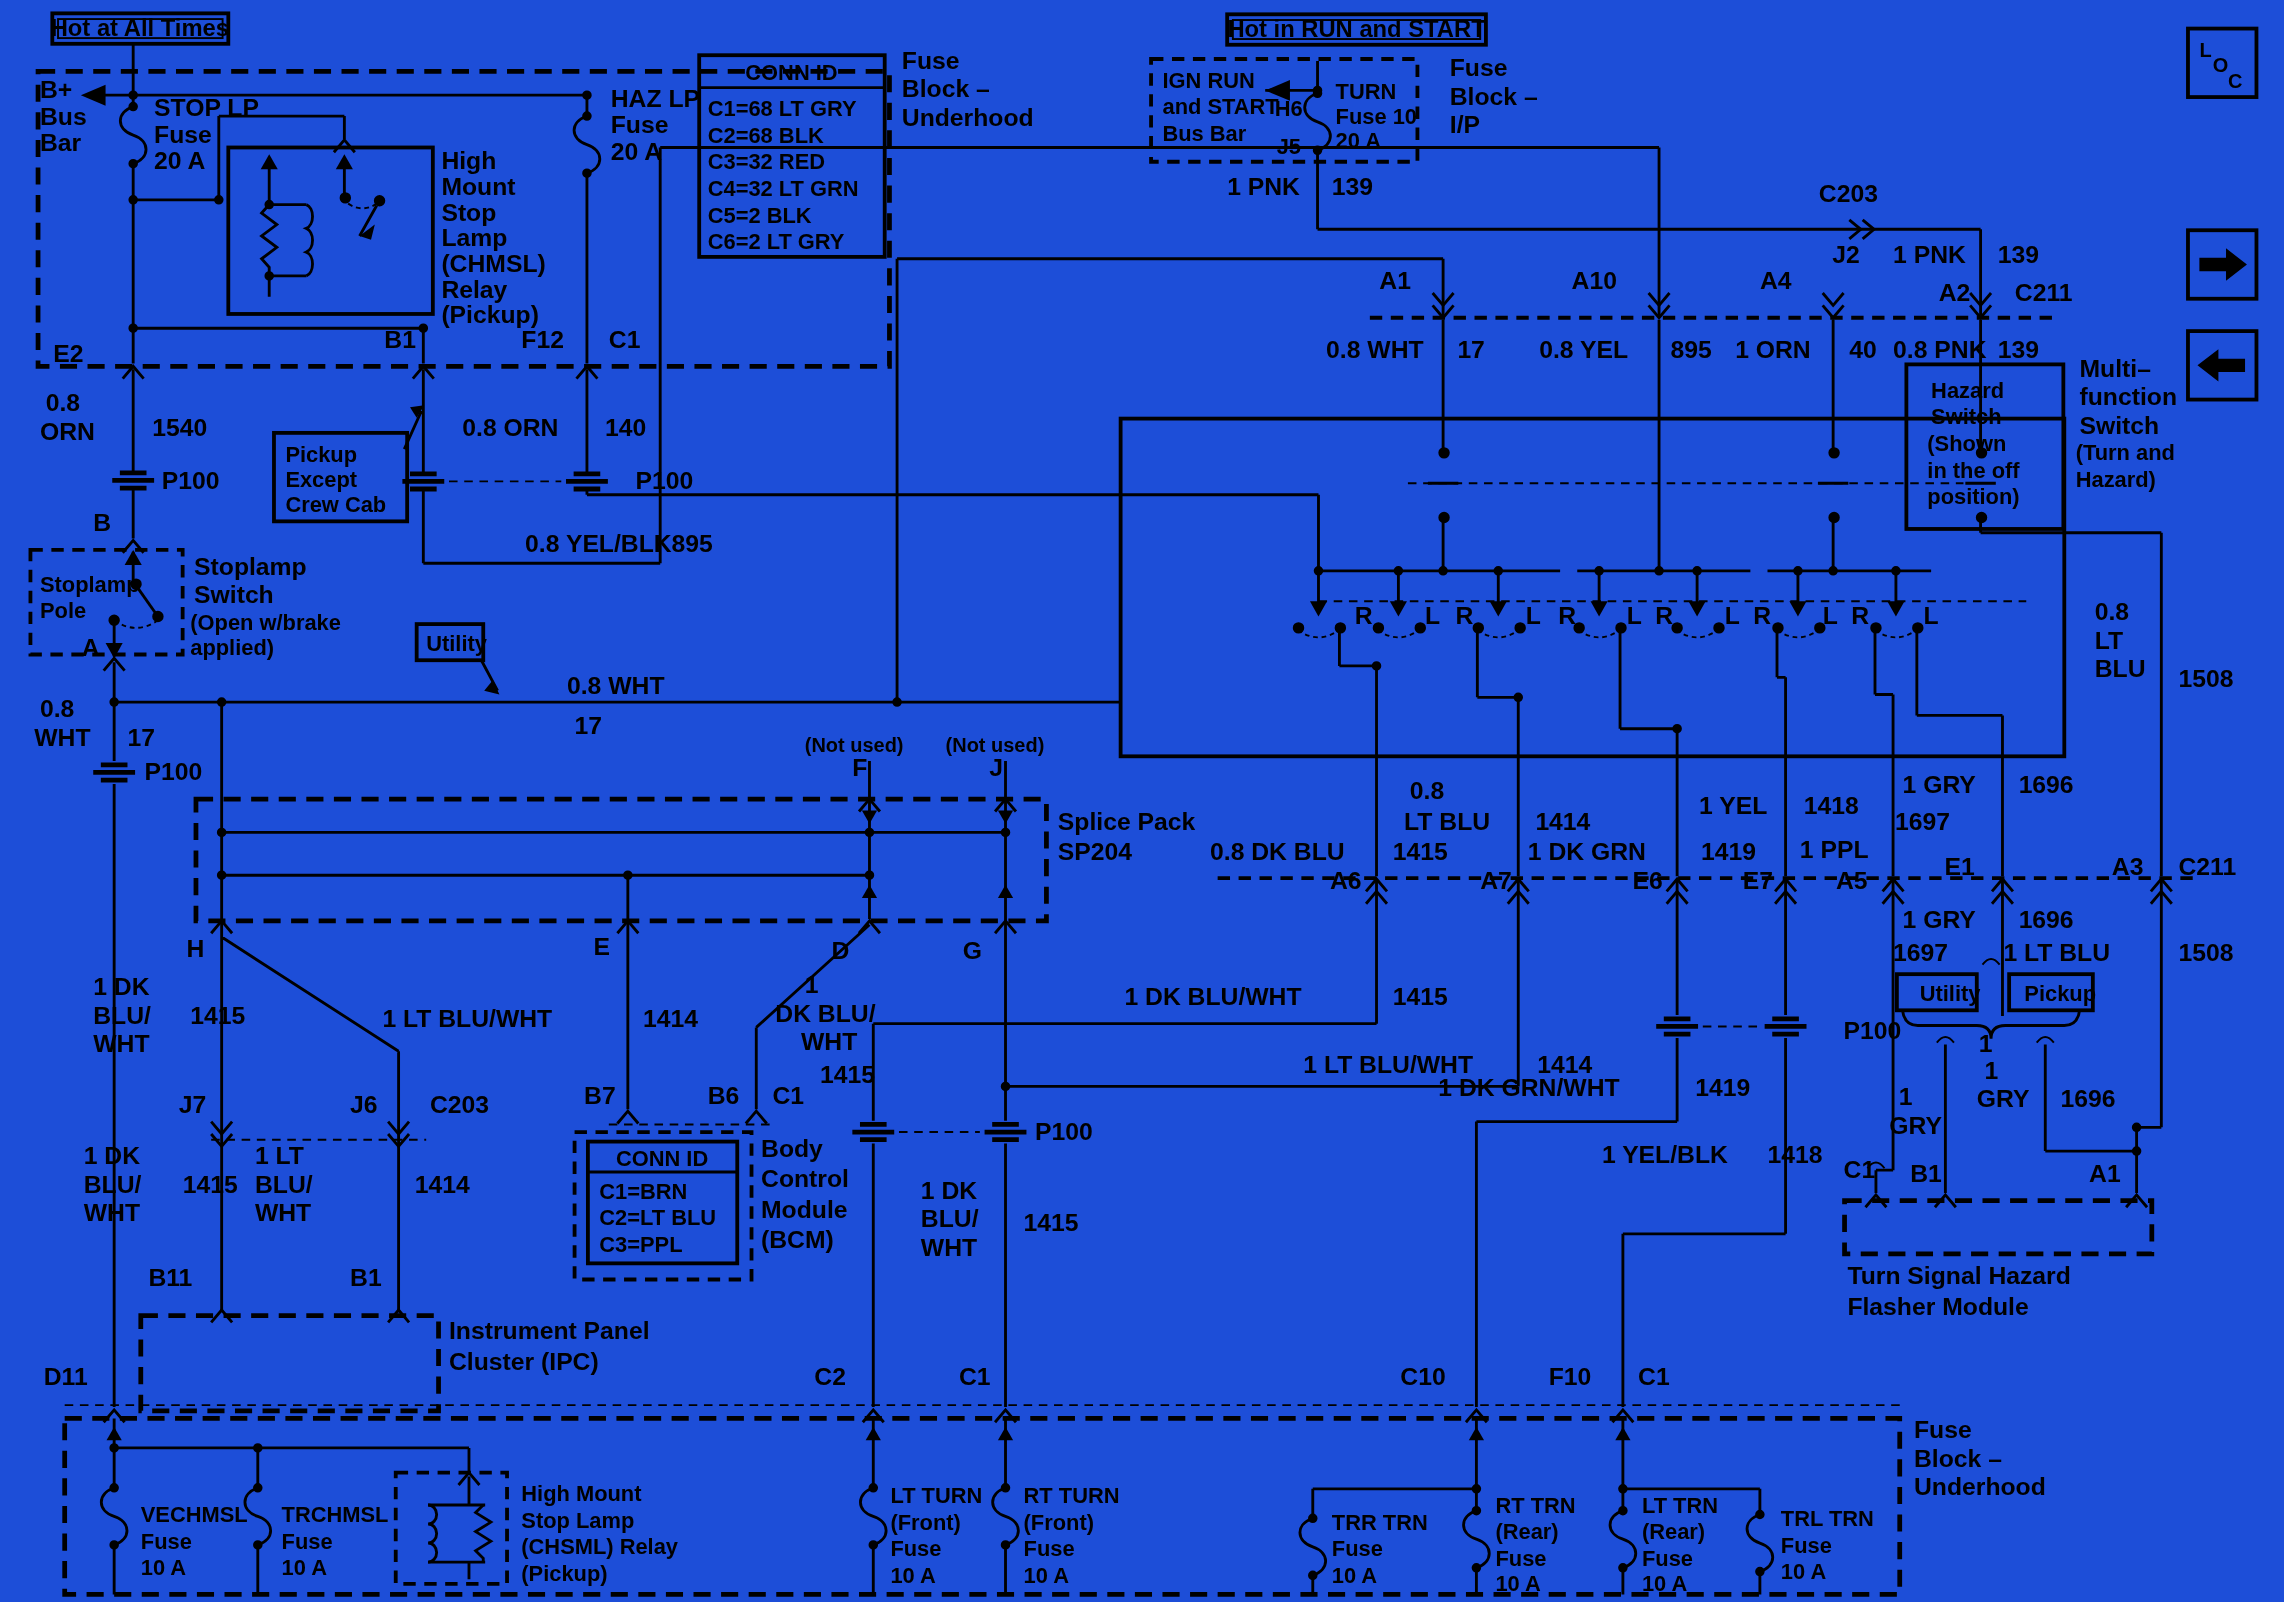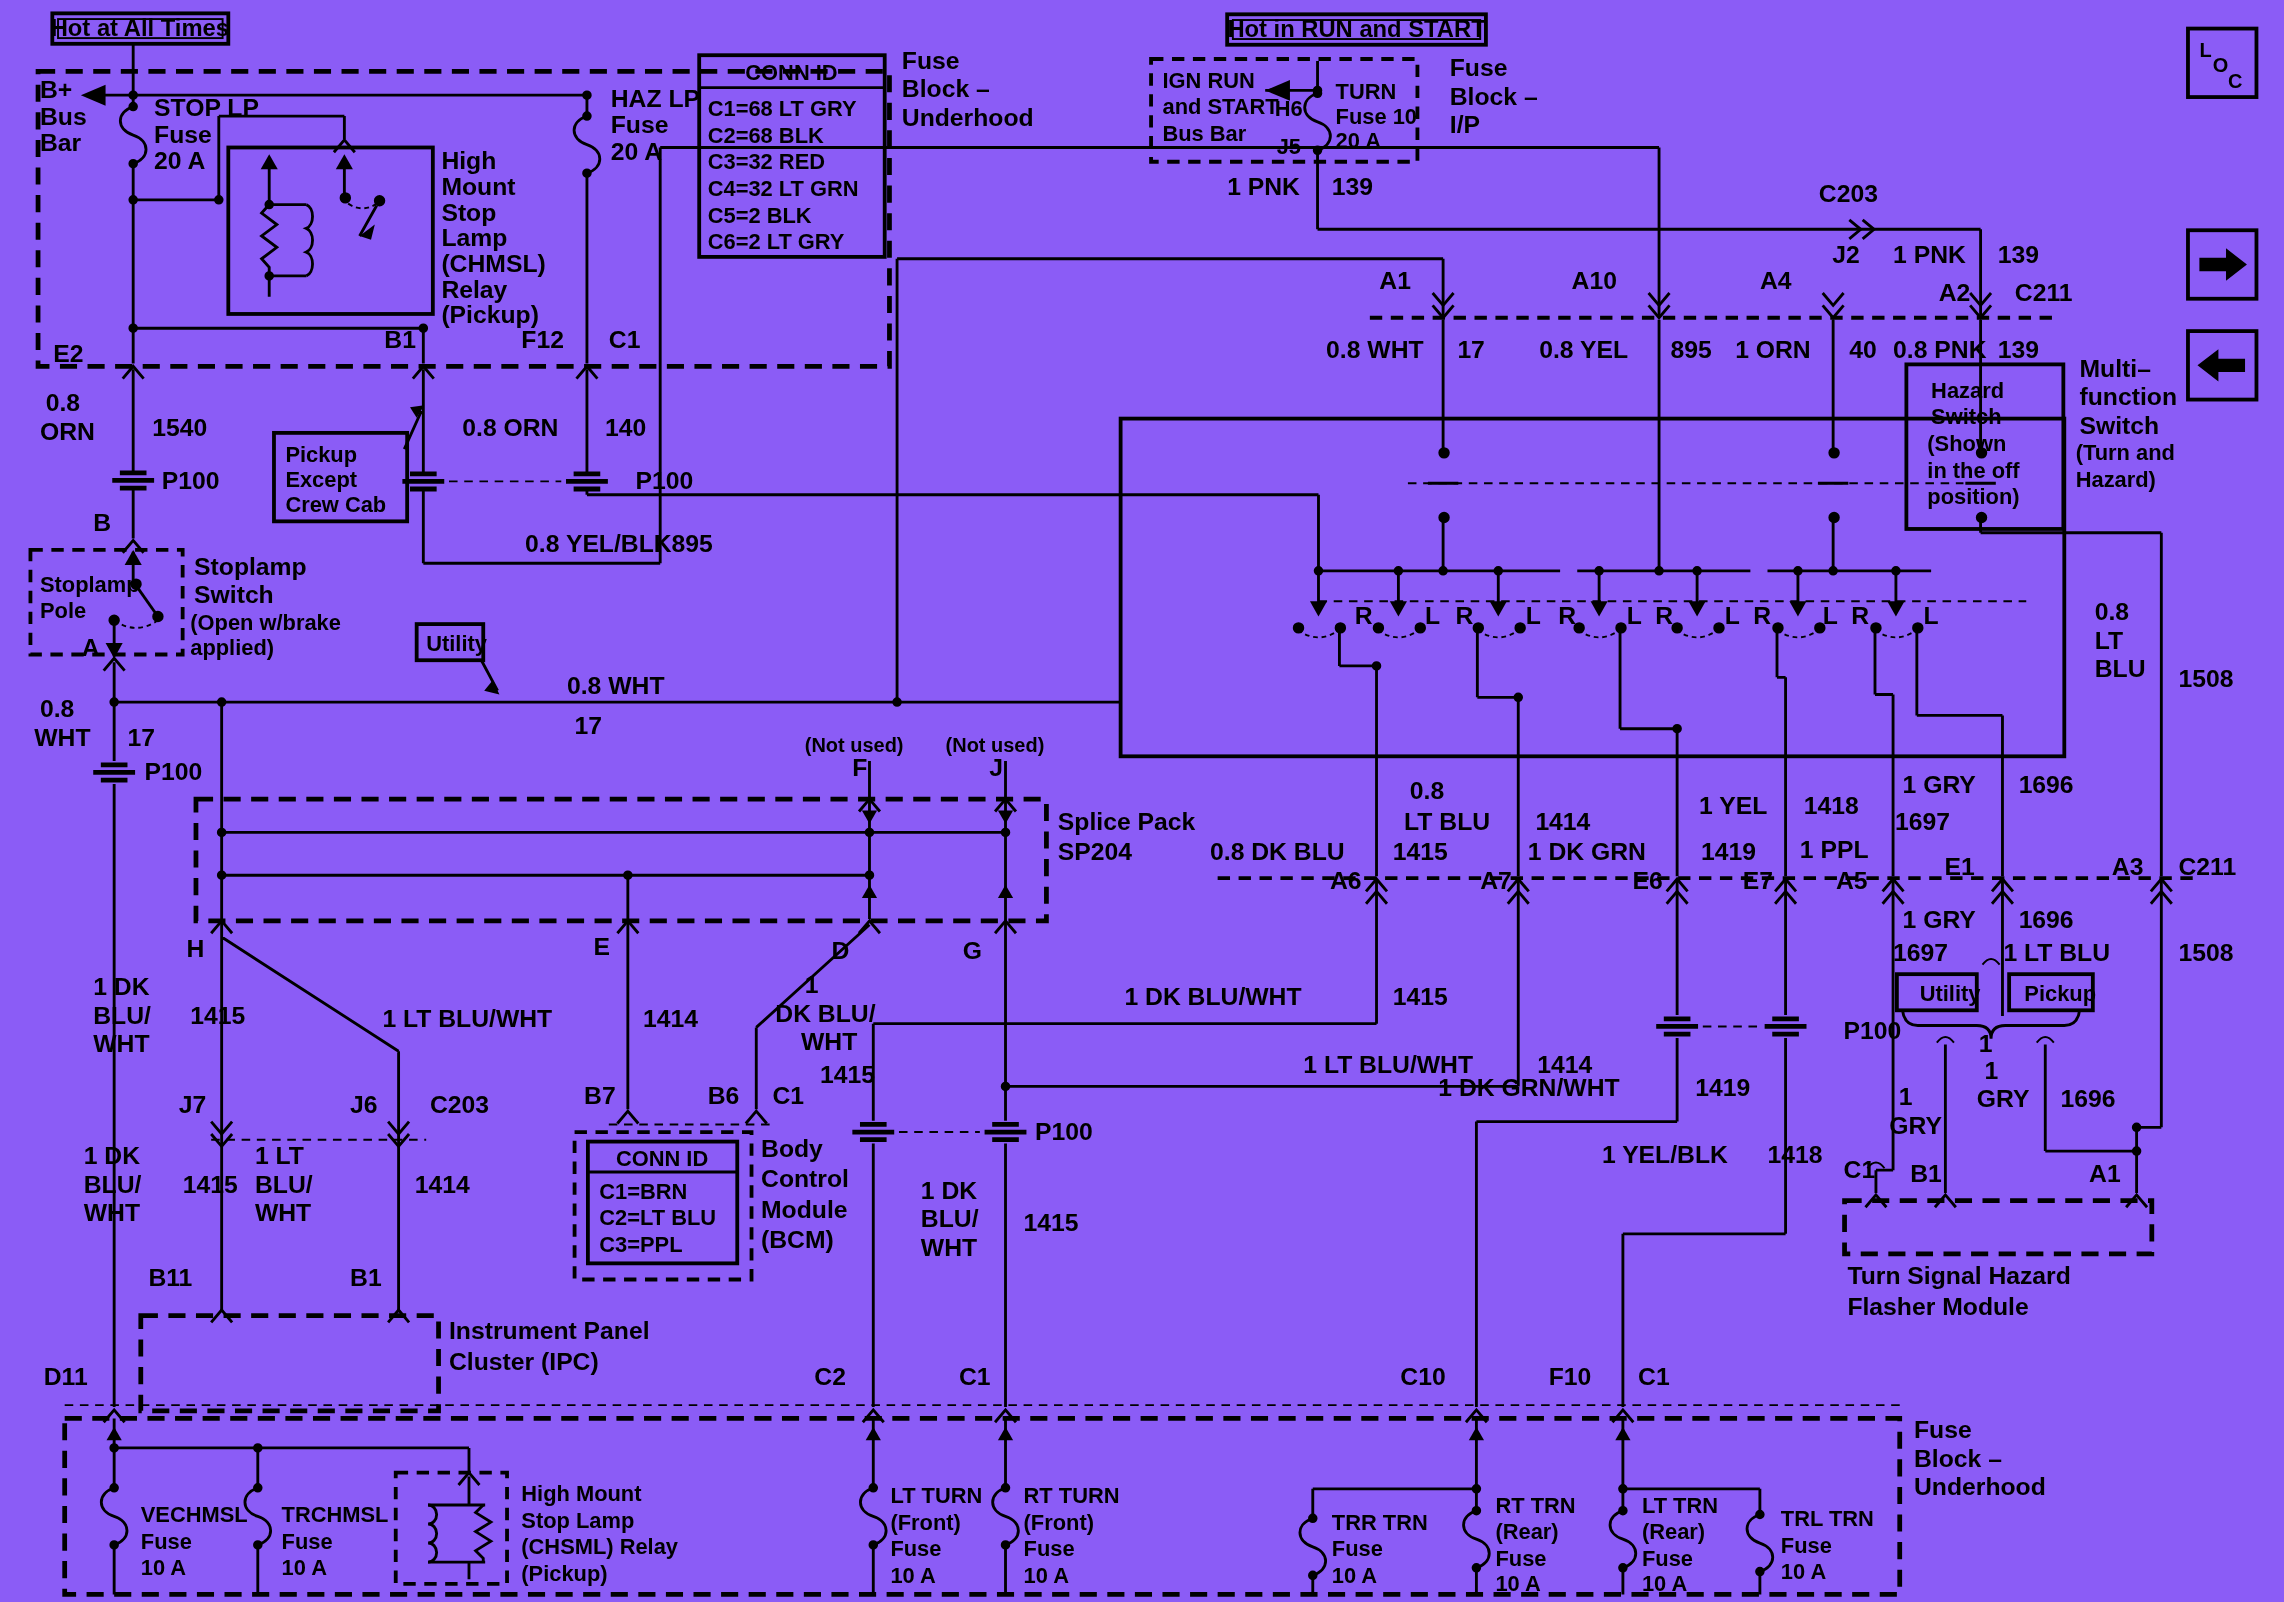--- a/index.html
+++ b/index.html
@@ -1,16 +1,16 @@
 <!DOCTYPE html>
 <html style="font-size:15px"><head>
 <meta charset="utf-8">
 <style>
   html,body{margin:0;padding:0;background:#fff;}
-  #stage{position:relative;width:2285px;height:1603px;background:#8b5cf6;}
+  #stage{position:relative;width:2285px;height:1603px;background:#1d4ed8;}
   svg{position:absolute;left:0;top:0;}
   svg text{font:bold 26px "Liberation Sans", sans-serif;fill:#000;white-space:pre;}
   svg text.s21{font-size:21px;}
   svg text.s23{font-size:23px;}
   svg text.s25{font-size:25px;}
   .w{stroke:#000;stroke-width:3;fill:none;}
   .w2{stroke:#000;stroke-width:2;fill:none;}
   .w4{stroke:#000;stroke-width:4;fill:none;}
   .w5{stroke:#000;stroke-width:5;fill:none;}
   .dashBig{stroke:#000;stroke-width:5;fill:none;stroke-dasharray:18 11;}

